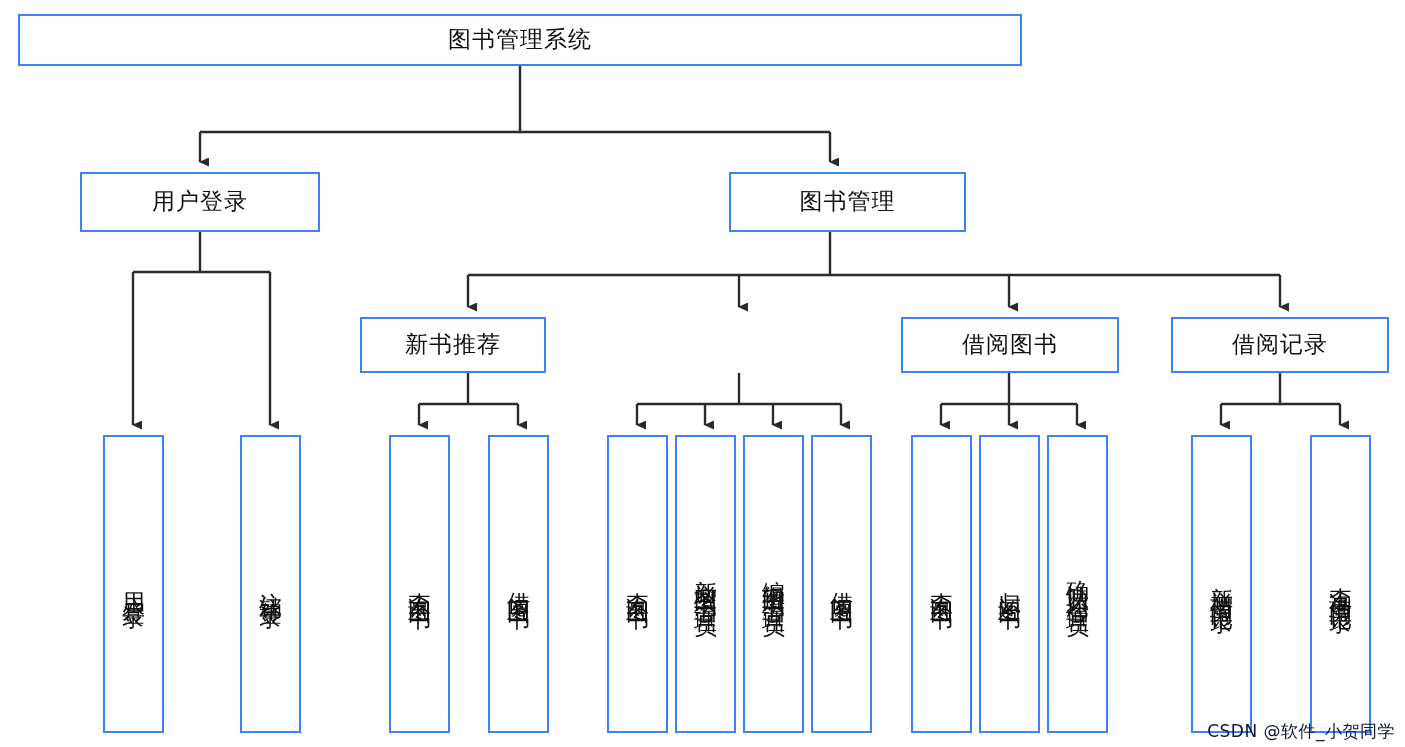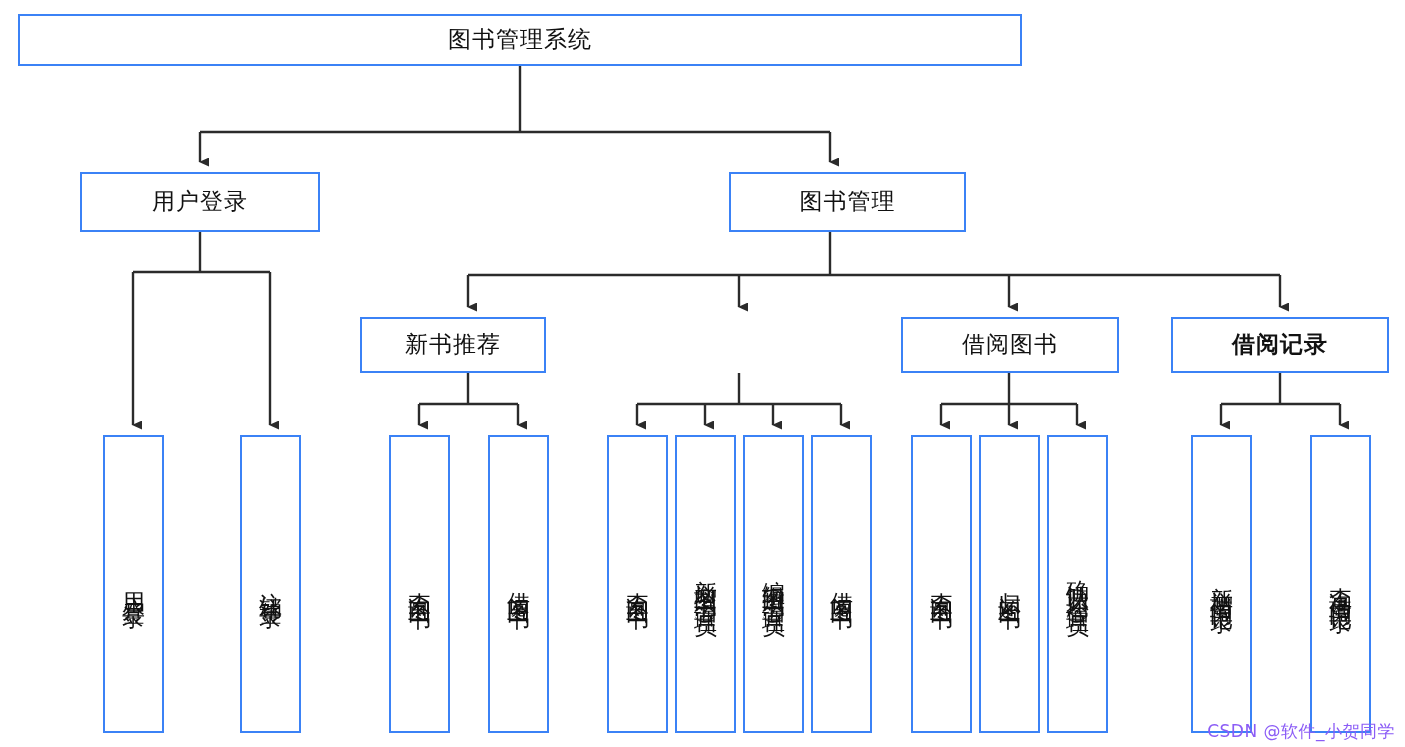--- a/index.html
+++ b/index.html
@@ -56,21 +56,21 @@
     white-space: pre-wrap;
   }
   .node.vertical .node-label {
     text-align: center;
   }
   #watermark {
     position: absolute;
     right: 10px;
     bottom: 4px;
     font-size: 17px;
-    color: #8b5cf6;
+    color: #0f172a;
     letter-spacing: 0.5px;
     z-index: 5;
     white-space: nowrap;
   }
 </style>
 </head>
 <body>
 
 <div id="diagram-root">
 
@@ -141,21 +141,21 @@
 
   <div class="node horizontal" style="left:360px; top:317px; width:186px; height:56px;">
     <span class="node-label">新书推荐</span>
   </div>
 
 
   <div class="node horizontal" style="left:901px; top:317px; width:218px; height:56px;">
     <span class="node-label">借阅图书</span>
   </div>
 
-  <div class="node horizontal" style="left:1171px; top:317px; width:218px; height:56px;font-weight:bold;">
+  <div class="node horizontal" style="left:1171px; top:317px; width:218px; height:56px;">
     <span class="node-label">借阅记录</span>
   </div>
 
   <div class="node vertical" style="left:103px; top:435px; width:61px; height:298px;">
     <span class="node-label">用户登录</span>
   </div>
 
   <div class="node vertical" style="left:240px; top:435px; width:61px; height:298px;">
     <span class="node-label">注销登录</span>
   </div>

